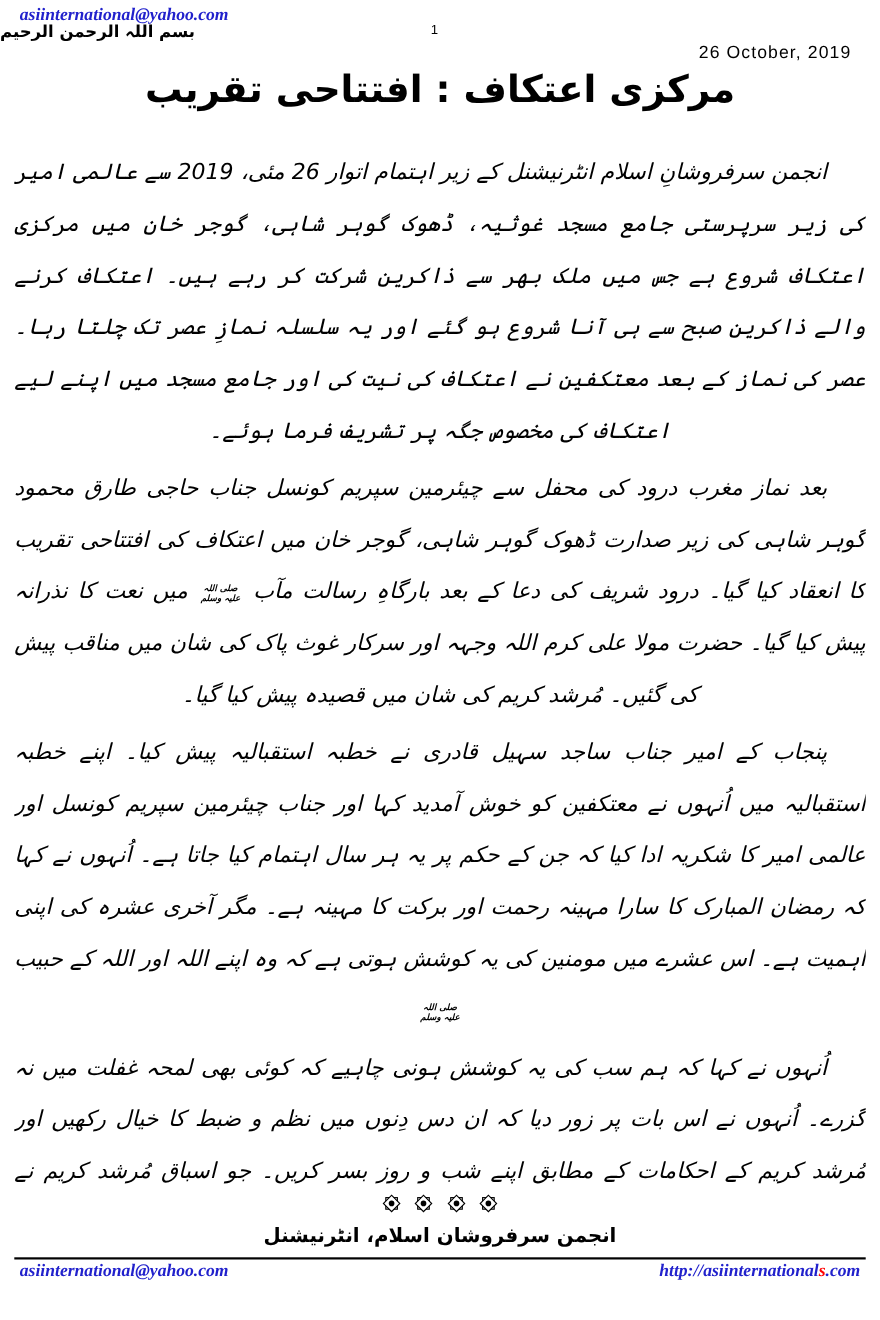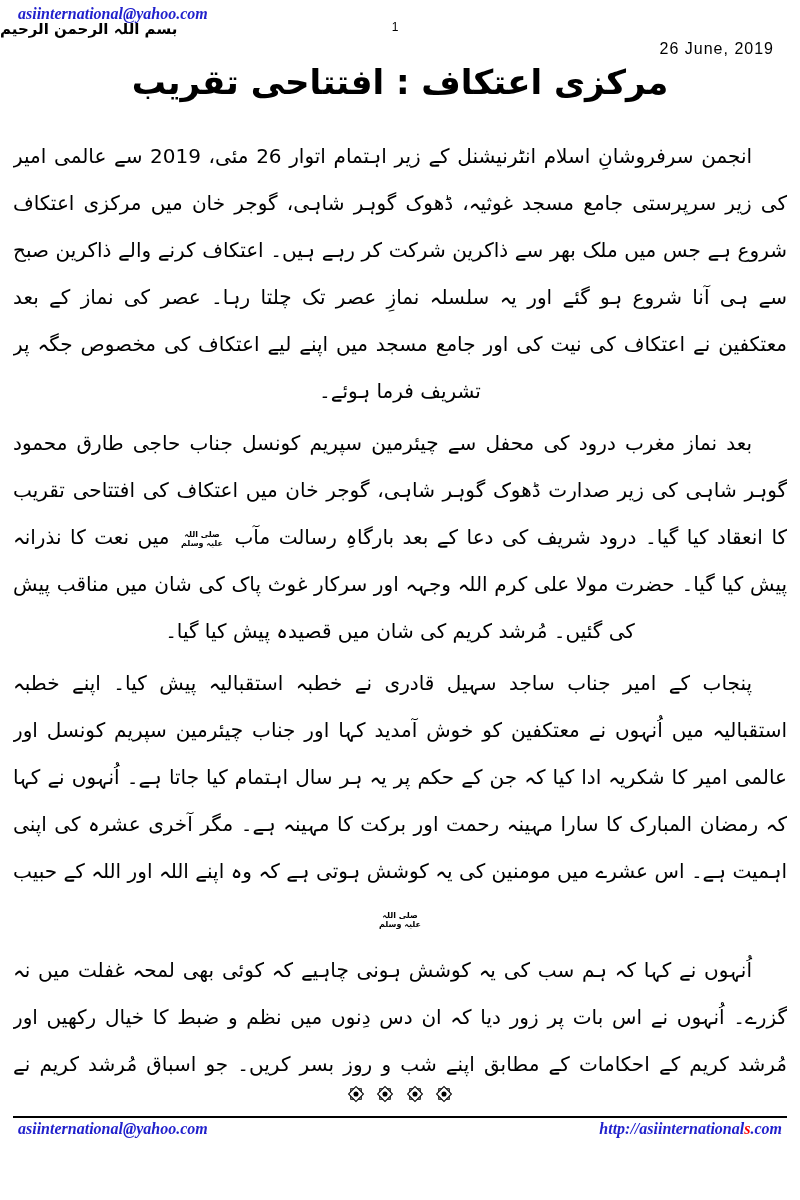--- a/index.html
+++ b/index.html
@@ -25,21 +25,21 @@
     position:absolute; top:40px; right:26px;
     font-family:"Liberation Sans", sans-serif; font-size:16px; letter-spacing:1px;
   }
   .doc-title {
     position:absolute; top:38px; left:0; right:0; text-align:center;
     direction:rtl; font-size:34px; font-weight:bold; line-height:52px;margin-top:18px;
   }
   
   .body-text {
     position:absolute; top:133px; left:13px; right:13px; height:948px;
-    overflow:hidden; direction:rtl;
+    overflow:hidden; direction:rtl;font-style:italic;
   }
   .body-text p {
     margin:0 0 5px 0; font-size:20px; line-height:47px;
     text-align:justify; text-align-last:center; text-indent:35px;
   }
   .saw {
     display:inline-block; vertical-align:middle; text-indent:0;
     font-size:8px; line-height:9px; font-weight:bold; text-align:right;
     margin:0 3px;
   }
@@ -67,21 +67,21 @@
 <body>
 
 <div class="page">
 
   <a class="header-email" href="#">asiinternational@yahoo.com</a>
 
   <div class="bismillah">بسم اللہ الرحمن الرحیم</div>
 
   <div class="page-number">1</div>
 
-  <div class="date">26 June, 2019</div>
+  <div class="date">26 October, 2019</div>
 
   <div class="doc-title">مرکزی اعتکاف : افتتاحی تقریب</div>
 
   <div class="body-text">
 
     <p>
       <span>انجمن سرفروشانِ اسلام انٹرنیشنل کے زیر اہتمام اتوار 26 مئی، 2019 سے عالمی امیر کی زیر سرپرستی جامع مسجد غوثیہ، ڈھوک گوہر شاہی، گوجر خان میں مرکزی اعتکاف شروع ہے جس میں ملک بھر سے ذاکرین شرکت کر رہے ہیں۔ اعتکاف کرنے والے ذاکرین صبح سے ہی آنا شروع ہو گئے اور یہ سلسلہ نمازِ عصر تک چلتا رہا۔ عصر کی نماز کے بعد معتکفین نے اعتکاف کی نیت کی اور جامع مسجد میں اپنے لیے اعتکاف کی مخصوص جگہ پر تشریف فرما ہوئے۔</span>
     </p>
 
     <p>
@@ -127,20 +127,21 @@
         </svg>
       <svg width="18" height="18" viewBox="0 0 24 24">
           <g fill="#ffffff" stroke="#000000" stroke-width="1.4">
             <rect x="5" y="5" width="14" height="14"></rect>
             <rect x="5" y="5" width="14" height="14" transform="rotate(45 12 12)"></rect>
           </g>
           <circle cx="12" cy="12" r="3.4" fill="#000000"></circle>
         </svg>
     </div>
 
+    <div class="org-name">انجمن سرفروشان اسلام، انٹرنیشنل</div>
 
     <hr class="divider">
 
     <div class="footer-links">
       <a href="#">asiinternational@yahoo.com</a>
       <a href="#"><span>http://asiinternational</span><span class="red-s">s</span><span>.com</span></a>
     </div>
 
   </div>
 

